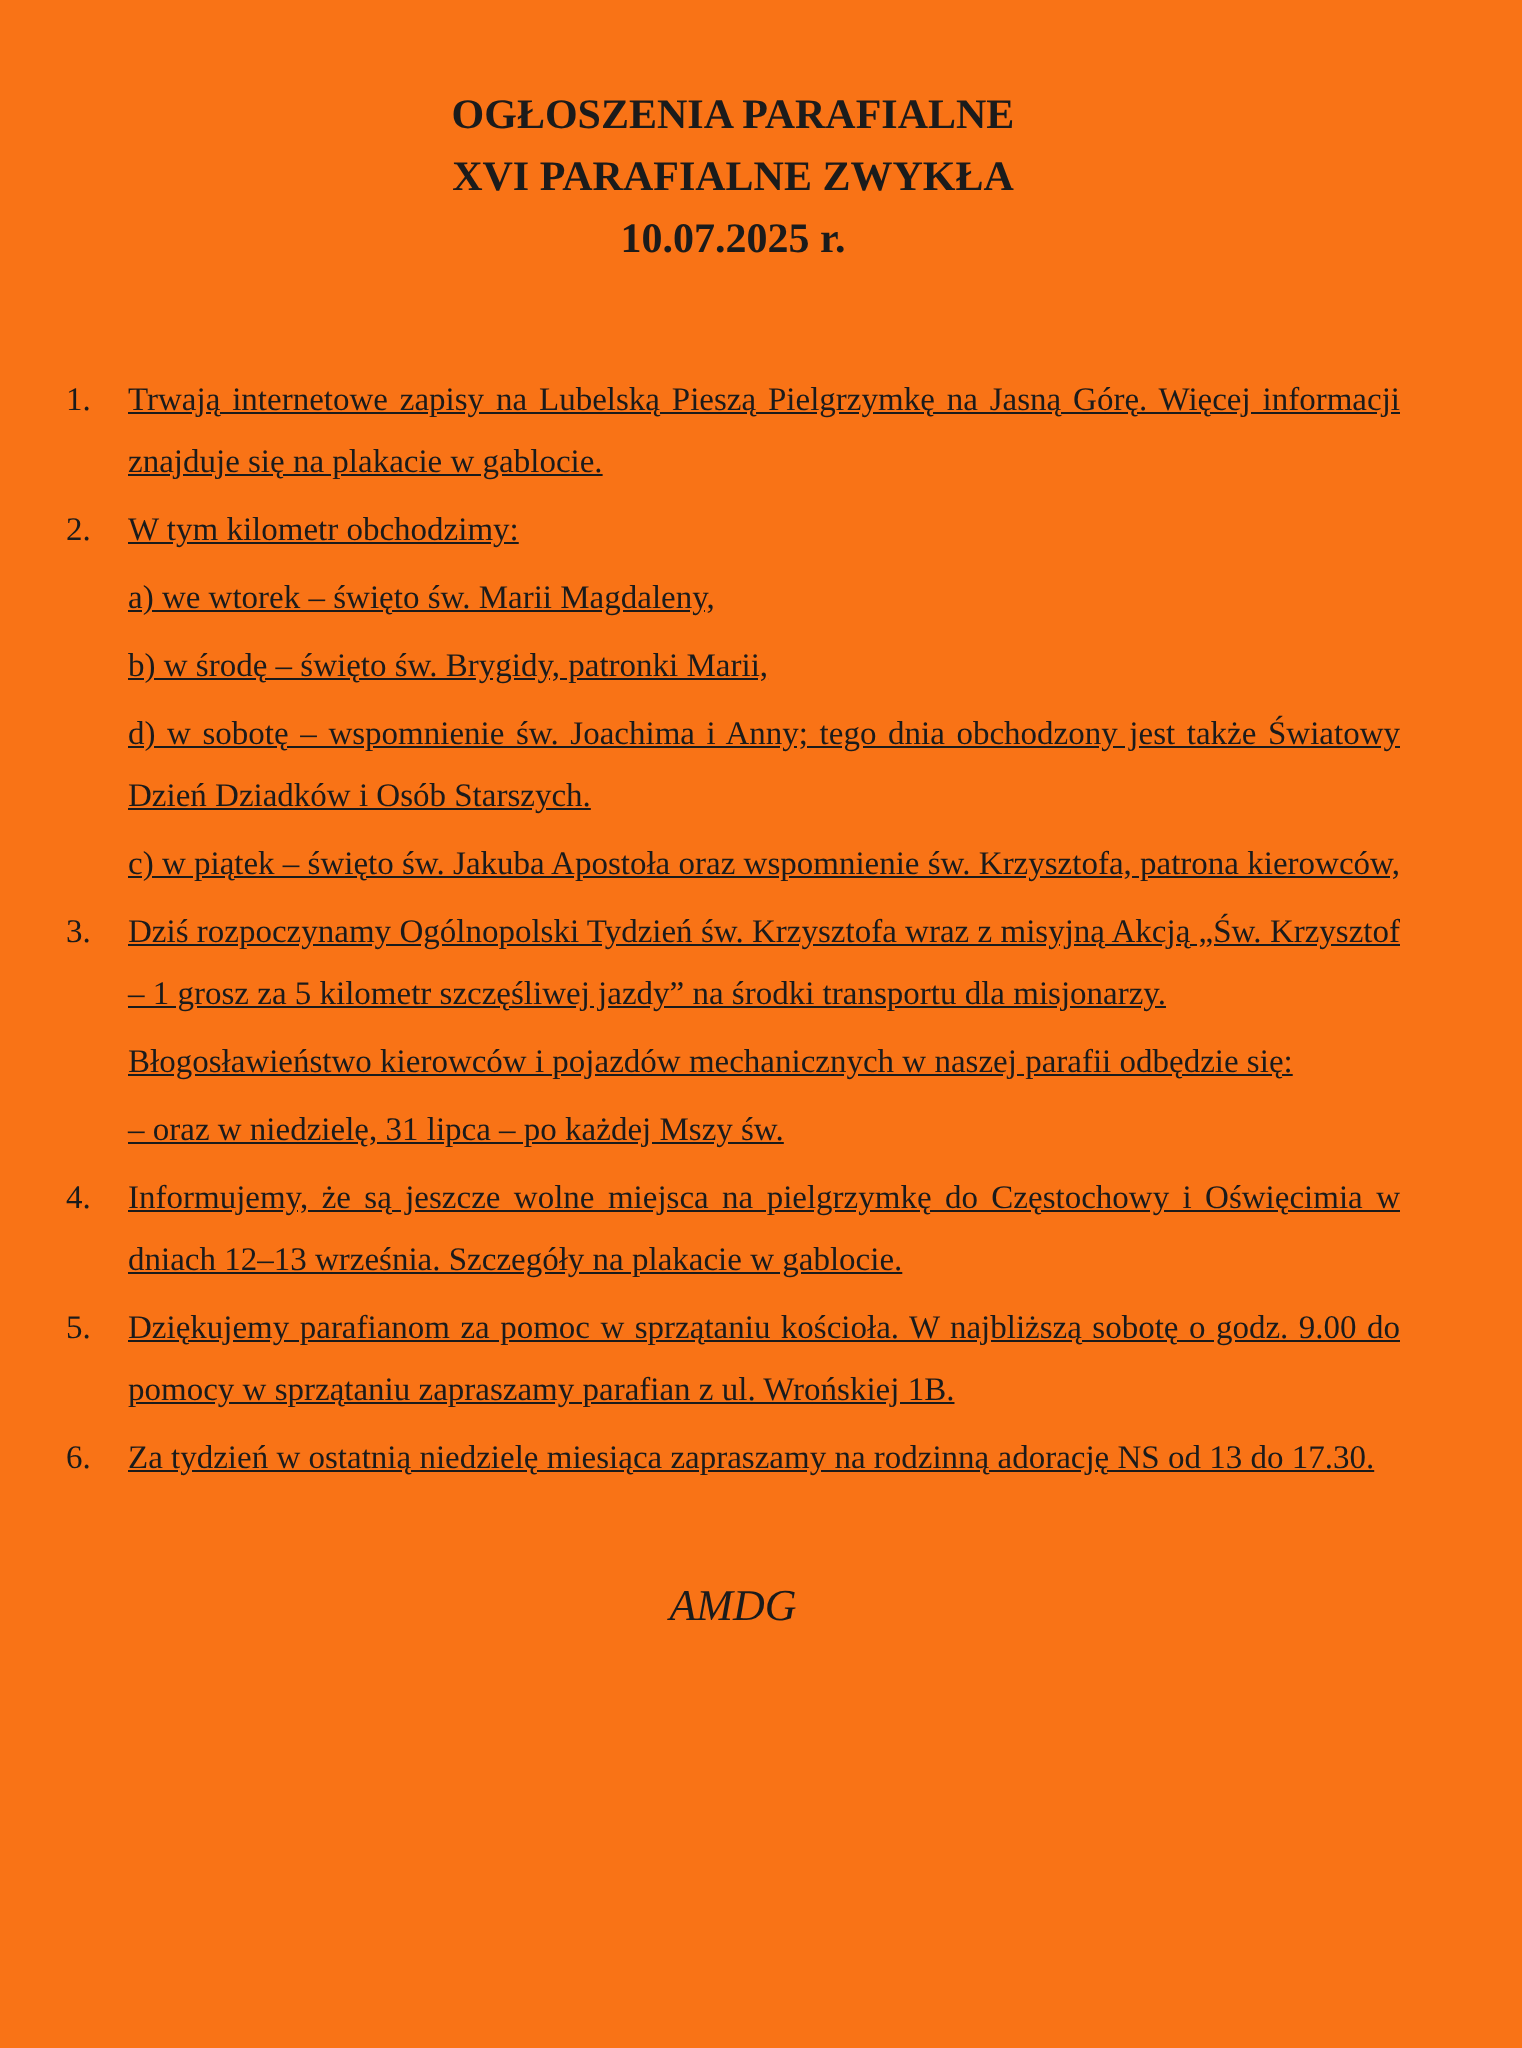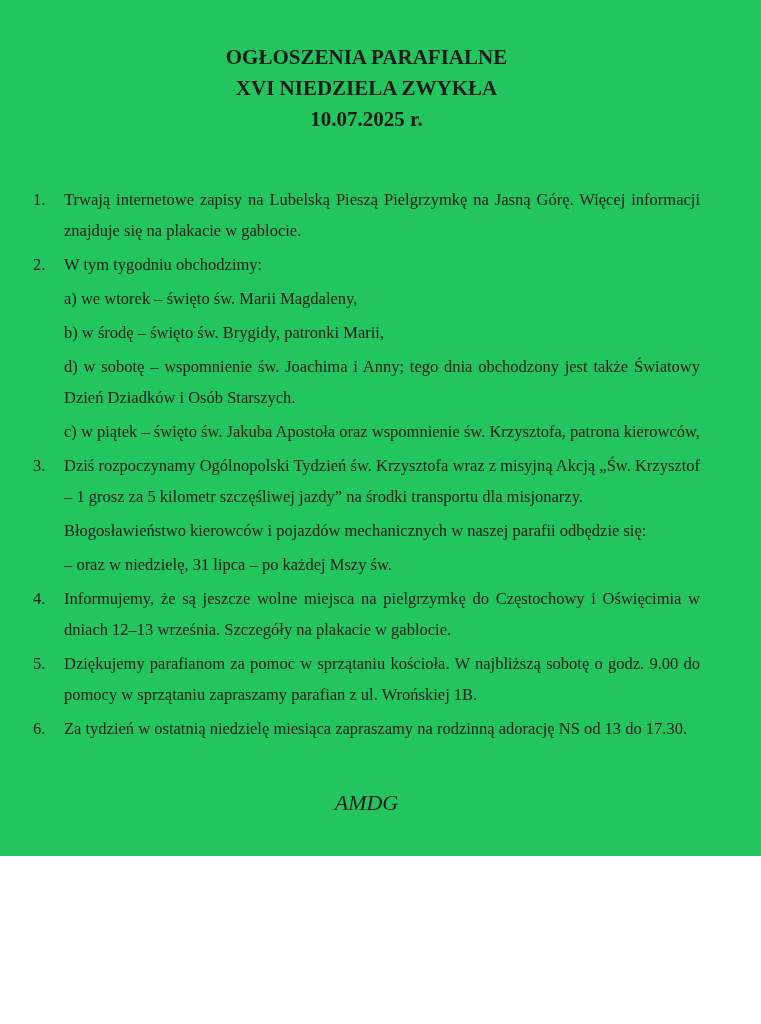--- a/index.html
+++ b/index.html
@@ -10,23 +10,23 @@
   body {
     width: 761px;
     height: 1024px;
     font-family: "Liberation Serif", serif;
     color: #1b1b1b;
     overflow: hidden;
   }
   .page {
     box-sizing: border-box;
     width: 761px;
-    height: 856px;
+    height: 1024px;
     padding: 42px 61px 0 33px;
-    background: #22c55e;
+    background: #f97316;
   }
   .doc-title {
     text-align: center;
     font-weight: bold;
     font-size: 21px;
     line-height: 31px;
     margin: 0 0 49px 0;
   }
   .doc-title .line {
     display: block;
@@ -47,57 +47,58 @@
   }
   .body {
     flex: 1 1 auto;
     min-width: 0;
   }
   .body p {
     margin: 0 0 3px 0;
     font-size: 16.5px;
     line-height: 31px;
     text-align: justify;
+    text-decoration: underline;
   }
   .doc-footer {
     margin-top: 40px;
     text-align: center;
   }
   .amdg {
     display: inline-block;
     font-style: italic;
     font-size: 22px;
     line-height: 31px;
     margin: 0;
   }
 </style>
 </head>
 <body>
 
 <div class="page">
 
   <header class="doc-title">
     <span class="line">OGŁOSZENIA PARAFIALNE</span>
-    <span class="line">XVI NIEDZIELA ZWYKŁA</span>
+    <span class="line">XVI PARAFIALNE ZWYKŁA</span>
     <span class="line">10.07.2025 r.</span>
   </header>
 
   <ol class="announcements">
 
     <li class="item">
       <span class="num">1.</span>
       <div class="body">
         <p>Trwają internetowe zapisy na Lubelską Pieszą Pielgrzymkę na Jasną Górę. Więcej informacji znajduje się na plakacie w gablocie.</p>
       </div>
     </li>
 
     <li class="item">
       <span class="num">2.</span>
       <div class="body">
-        <p>W tym tygodniu obchodzimy:</p>
+        <p>W tym kilometr obchodzimy:</p>
         <p>a) we wtorek – święto św. Marii Magdaleny,</p>
         <p>b) w środę – święto św. Brygidy, patronki Marii,</p>
         <p>d) w sobotę – wspomnienie św. Joachima i Anny; tego dnia obchodzony jest także Światowy Dzień Dziadków i Osób Starszych.</p>
         <p>c) w piątek – święto św. Jakuba Apostoła oraz wspomnienie św. Krzysztofa, patrona kierowców,</p>
       </div>
     </li>
 
     <li class="item">
       <span class="num">3.</span>
       <div class="body">

